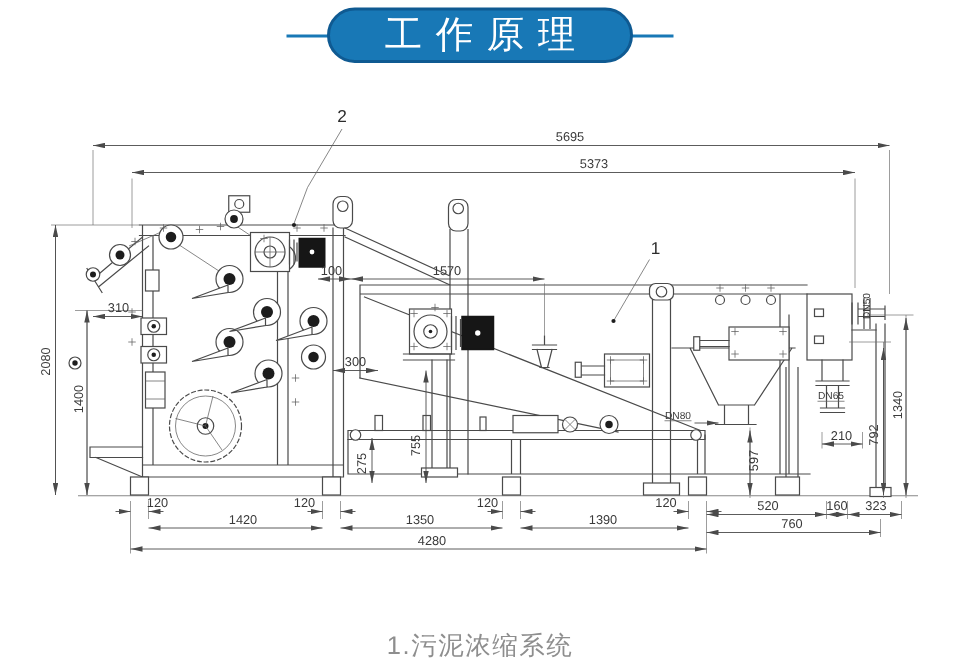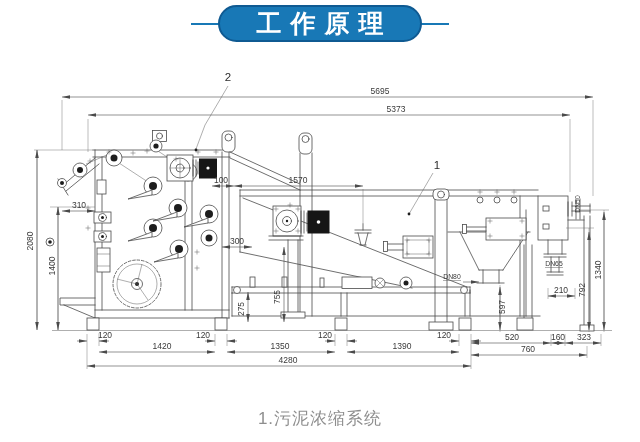--- a/index.html
+++ b/index.html
@@ -7,23 +7,23 @@
     --line:#4a4a4a; --thin:#5f5f5f; --txt:#3a3a3a;
   }
   html,body{margin:0;padding:0;}
   body{width:640px;height:442px;background:#ffffff;position:relative;overflow:hidden;
        font-family:"Liberation Sans", sans-serif;}
   .banner{position:absolute;left:218px;top:5px;width:204px;height:37px;
           background:var(--banner-bg);border:2px solid var(--banner-border);
           border-radius:20px;box-sizing:border-box;display:flex;align-items:center;justify-content:center;}
   .banner-stub{position:absolute;top:23px;height:2px;background:var(--banner-bg);width:28px;}
   .stub-l{left:191px;} .stub-r{left:421px;}
-  .banner-title{color:#ffffff;font-size:25px;font-weight:bold;letter-spacing:9px;
+  .banner-title{color:#ffffff;font-size:25px;font-weight:normal;letter-spacing:9px;
                 padding-left:9px;white-space:nowrap;line-height:1;}
-  .caption{position:absolute;left:0;bottom:12px;width:100%;display:flex;justify-content:center;
+  .caption{position:absolute;left:0;bottom:0;width:100%;display:flex;justify-content:center;
            gap:28px;color:var(--caption);font-size:17px;letter-spacing:1px;}
   svg{position:absolute;left:0;top:0;}
   .ln{stroke:var(--line);stroke-width:.8;fill:none;stroke-linecap:square;}
   .lnf{stroke:var(--line);stroke-width:.8;fill:#ffffff;}
   .th{stroke:var(--thin);stroke-width:.5;fill:none;}
   .dim{stroke:var(--line);stroke-width:.6;fill:none;marker-start:url(#arw);marker-end:url(#arw);}
   .me{stroke:var(--line);stroke-width:.6;fill:none;marker-end:url(#arw);}
   .ms{stroke:var(--line);stroke-width:.6;fill:none;marker-start:url(#arw);}
   .ext{stroke:#6d6d6d;stroke-width:.45;fill:none;}
   .blk{fill:#161616;stroke:#161616;}

